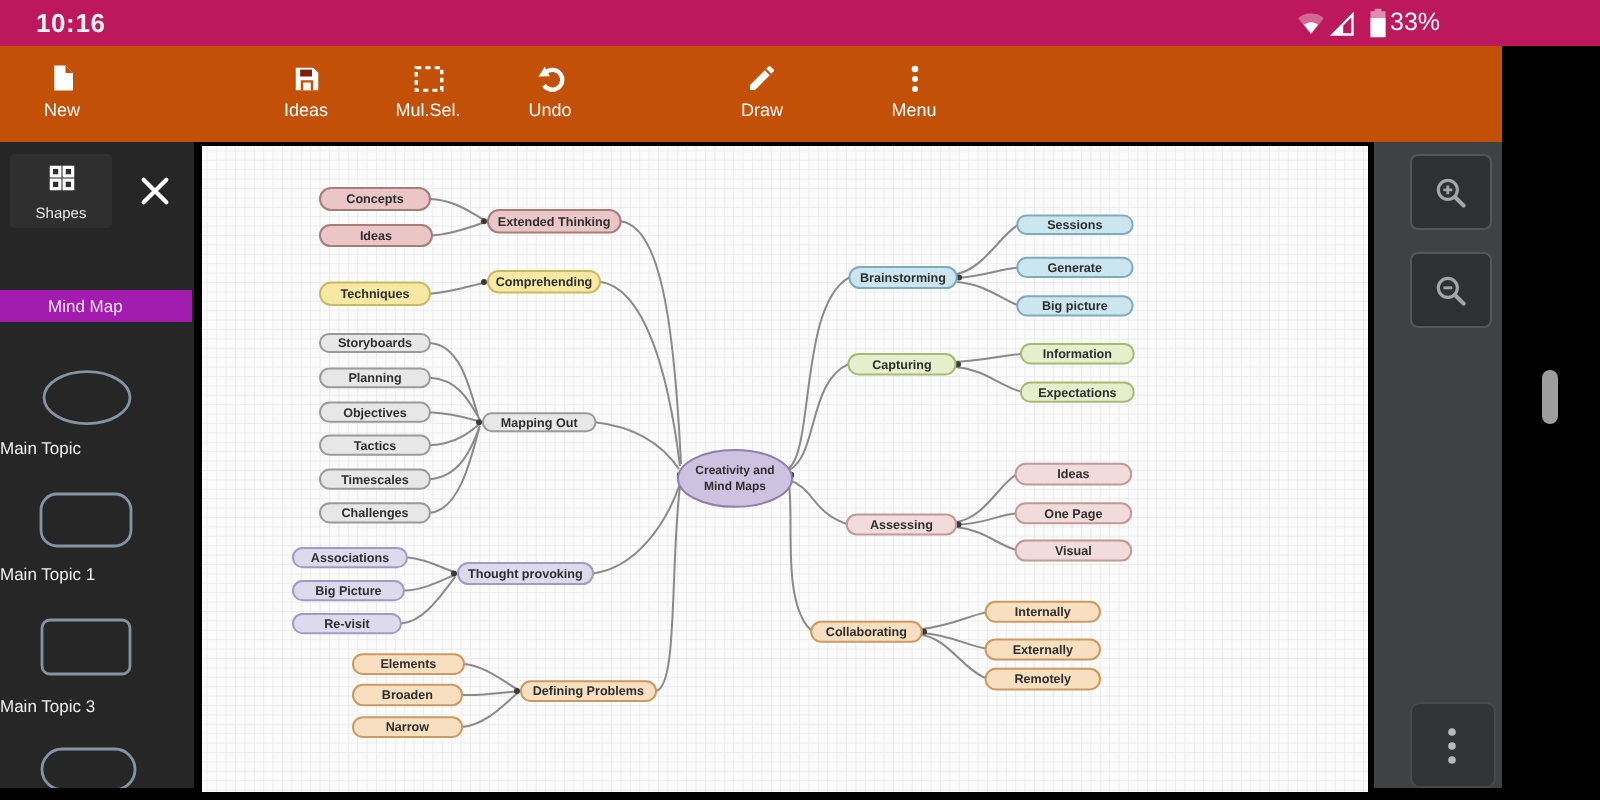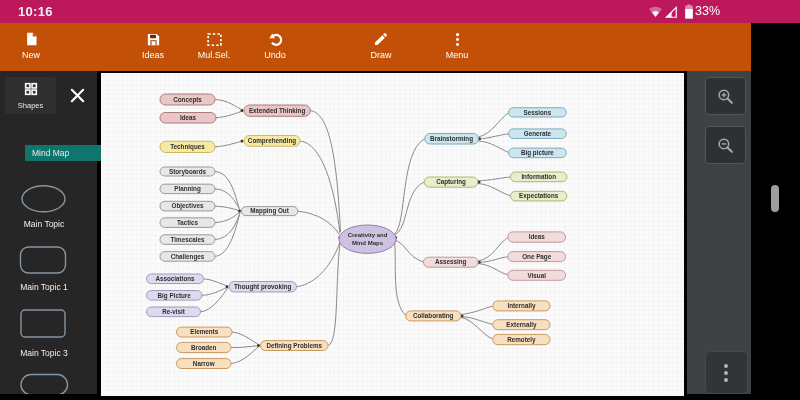--- a/index.html
+++ b/index.html
@@ -10,22 +10,22 @@
 #clock{position:absolute;left:18px;top:4px;font-size:13px;font-weight:600;letter-spacing:.3px;}
 #pct{position:absolute;left:695px;top:4px;font-size:12.5px;font-weight:500;color:#fff;}
 #toolbar{left:0;top:23px;width:751px;height:48px;background:#c25107;}
 .titem{position:absolute;top:6px;width:60px;text-align:center;color:#fff;}
 .titem .lbl{font-size:9px;margin-top:1px;}
 .ticon{height:20px;display:flex;align-items:center;justify-content:center;}
 #leftpanel{left:0;top:71px;width:97px;height:323px;background:#262626;}
 #shapesbtn{position:absolute;left:5px;top:6px;width:51px;height:37px;background:#2f2f2f;border-radius:2px;text-align:center;color:#e8e8e8;}
 #shapesbtn .lbl{font-size:7.5px;margin-top:0px;}
 #closex{position:absolute;left:62px;top:8px;width:30px;height:32px;display:flex;align-items:center;justify-content:center;}
-#mindmapbar{position:absolute;left:0;top:74px;width:96px;height:16px;background:#0f766e;color:#e9e9e9;font-size:8.5px;line-height:16px;padding-left:7px;box-sizing:border-box;margin-left:25px;}
-.shapelbl{position:absolute;width:88px;text-align:center;color:#f0f0f0;font-size:8.5px;}
+#mindmapbar{position:absolute;left:0;top:74px;width:96px;height:16px;background:#a21caf;color:#e9e9e9;font-size:8.5px;line-height:16px;padding-left:24px;box-sizing:border-box;}
+.shapelbl{position:absolute;width:88px;text-align:left;color:#f0f0f0;font-size:8.5px;}
 #rightpanel{left:686.5px;top:71px;width:64px;height:323px;background:#3f4244;}
 .zbtn{position:absolute;left:18px;width:41px;height:38px;background:#2e3133;border:1px solid #54575a;border-radius:4px;box-sizing:border-box;display:flex;align-items:center;justify-content:center;}
 #menubtn{position:absolute;left:18px;top:280px;width:43px;height:43px;background:#323538;border:1px solid #474a4d;border-radius:5px;box-sizing:border-box;display:flex;align-items:center;justify-content:center;}
 #scrollpill{left:771px;top:185px;width:8px;height:27px;background:#9d9d9d;border-radius:4px;}
 #canvas{left:101px;top:73px;}
 </style>
 </head>
 <body>
 <div id="statusbar" class="abs">
   <div id="clock">10:16</div>

